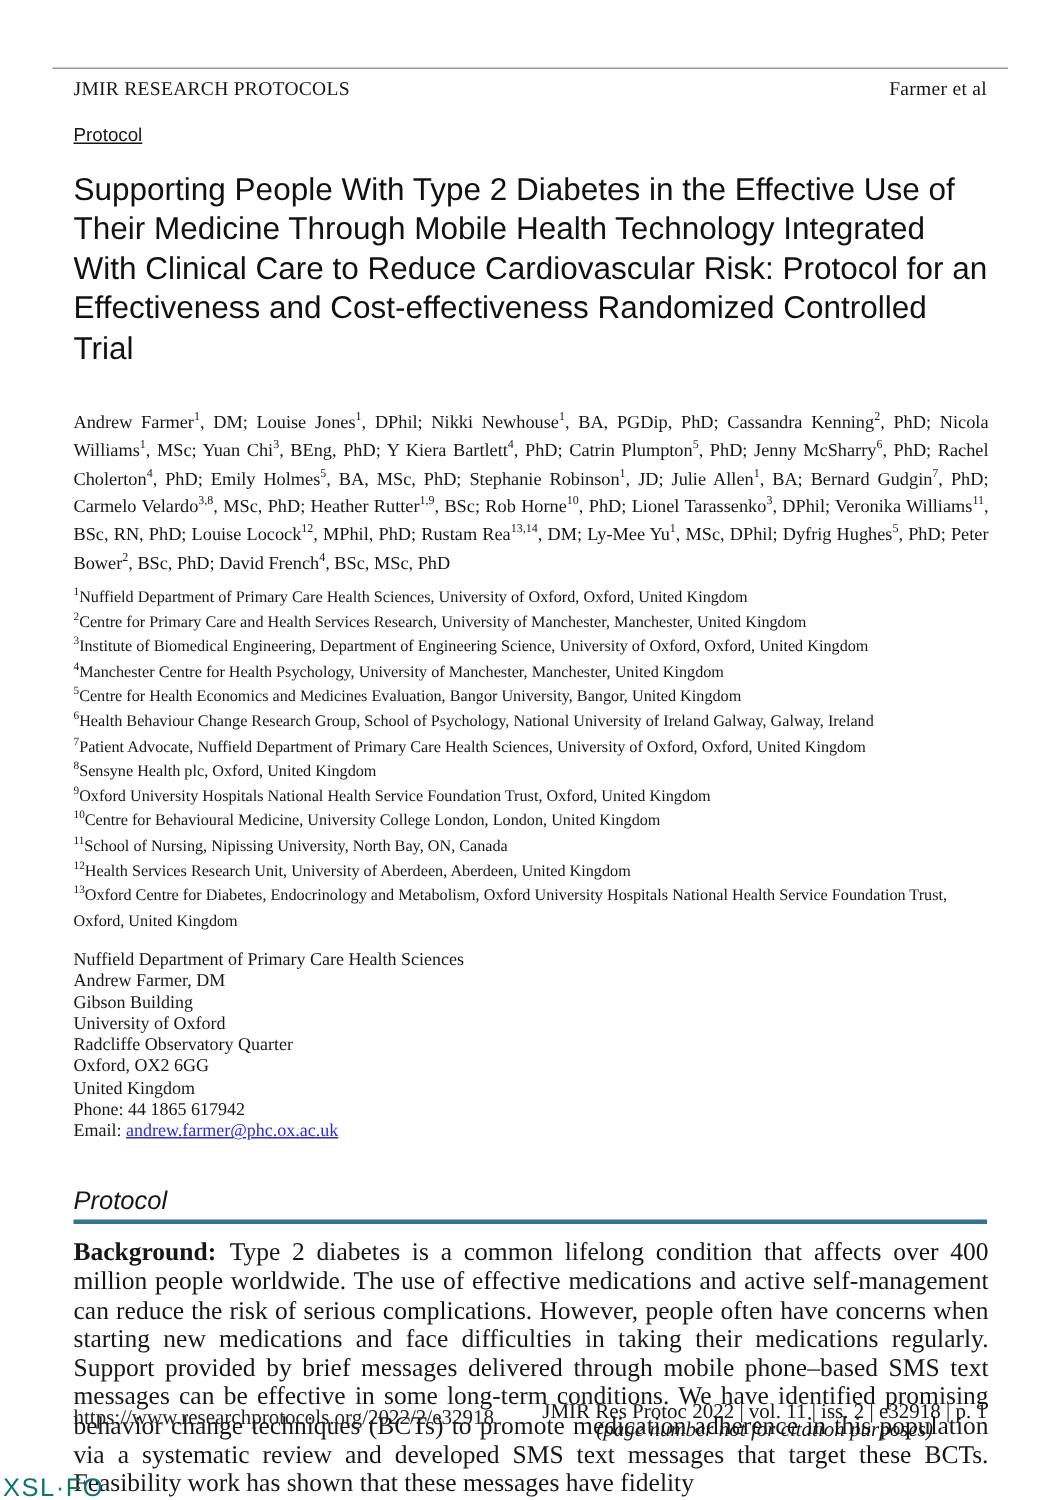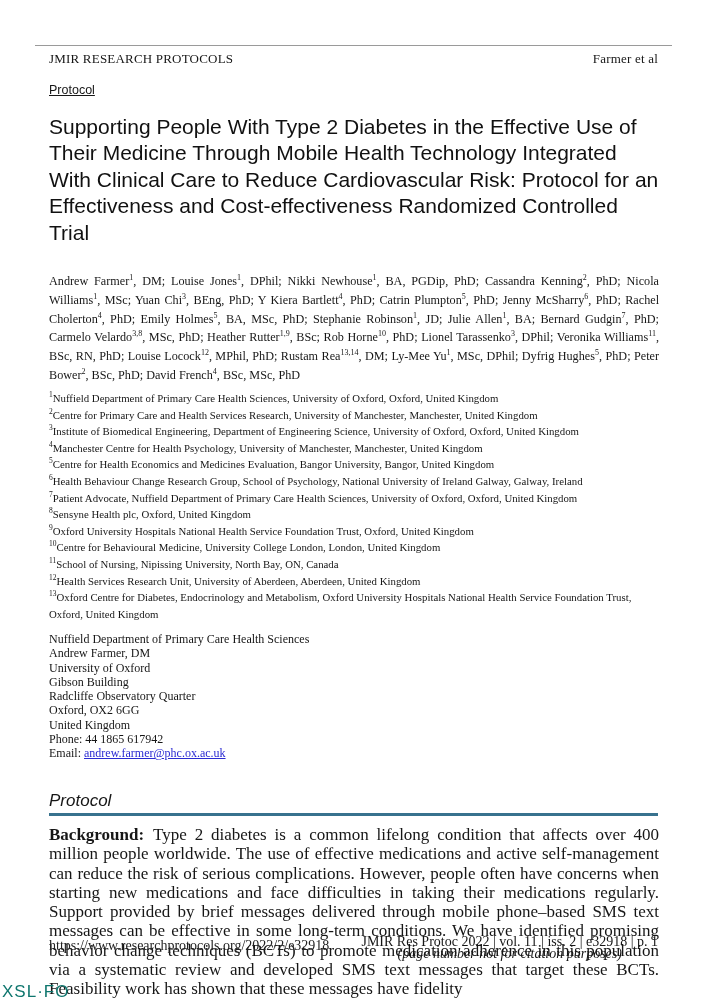--- a/index.html
+++ b/index.html
@@ -91,22 +91,22 @@
       <div class="aff"><sup>10</sup>Centre for Behavioural Medicine, University College London, London, United Kingdom</div>
       <div class="aff"><sup>11</sup>School of Nursing, Nipissing University, North Bay, ON, Canada</div>
       <div class="aff"><sup>12</sup>Health Services Research Unit, University of Aberdeen, Aberdeen, United Kingdom</div>
       <div class="aff"><sup>13</sup>Oxford Centre for Diabetes, Endocrinology and Metabolism, Oxford University Hospitals National Health Service Foundation Trust, Oxford, United Kingdom</div>
     </div>
 
   <div class="corresponding">
     <div>
         <div>Nuffield Department of Primary Care Health Sciences</div>
         <div>Andrew Farmer, DM</div>
+        <div>Gibson Building</div>
         <div>University of Oxford</div>
-        <div>Gibson Building</div>
         <div>Radcliffe Observatory Quarter</div>
         <div>Oxford, OX2 6GG</div>
         <div>United Kingdom</div>
       </div>
     <div><span>Phone: </span><span>44 1865 617942</span></div>
     <div><span>Email: </span><a class="email-link">andrew.farmer@phc.ox.ac.uk</a></div>
   </div>
 
   <div class="abstract-heading">Protocol</div>
   <div class="abstract-rule"></div>

